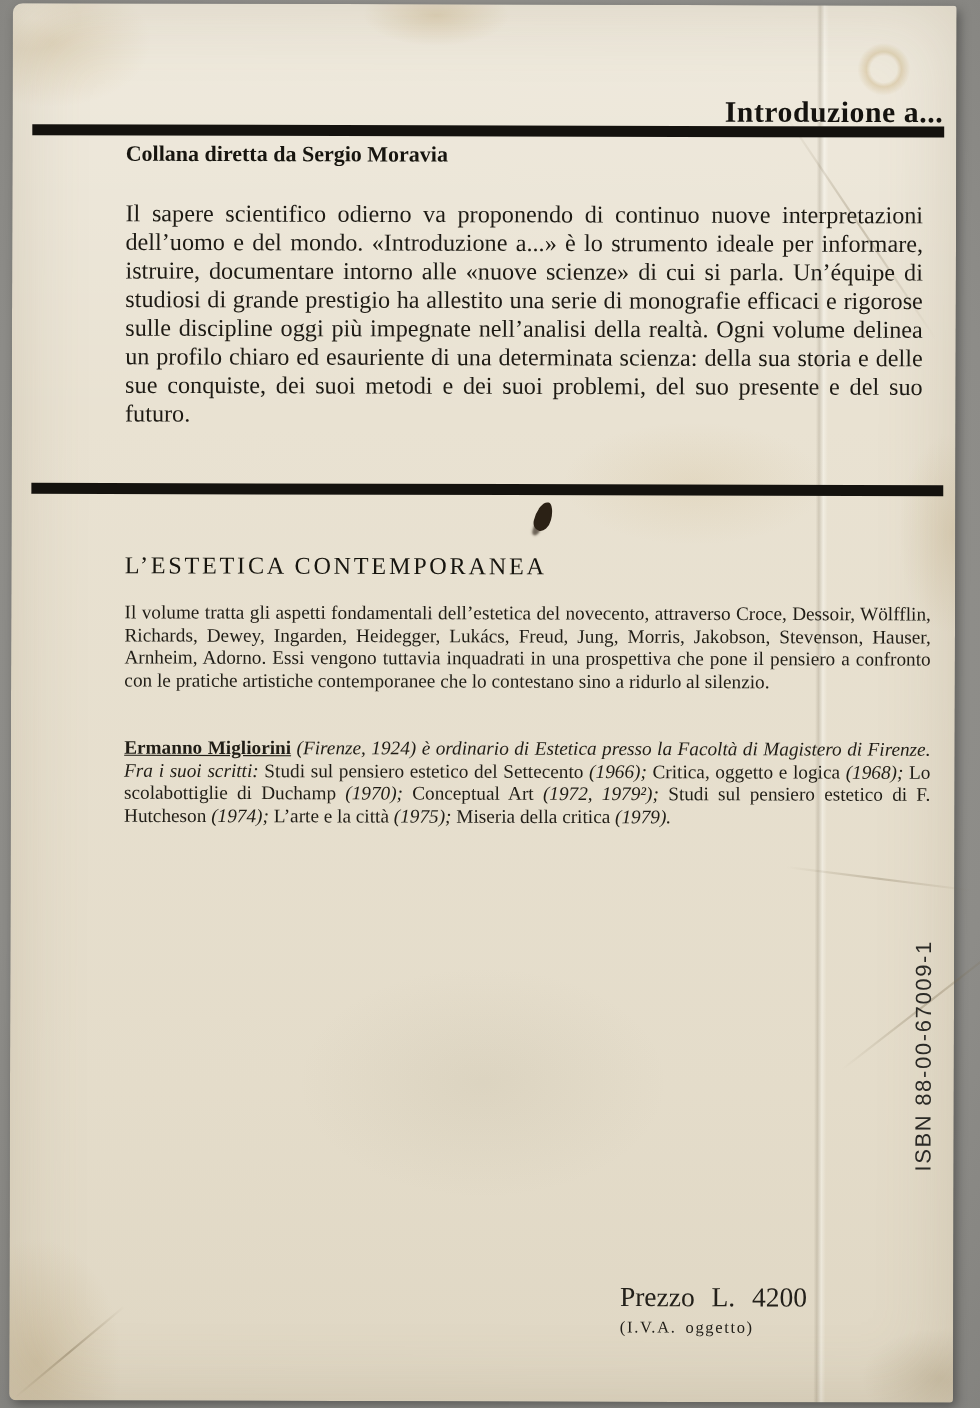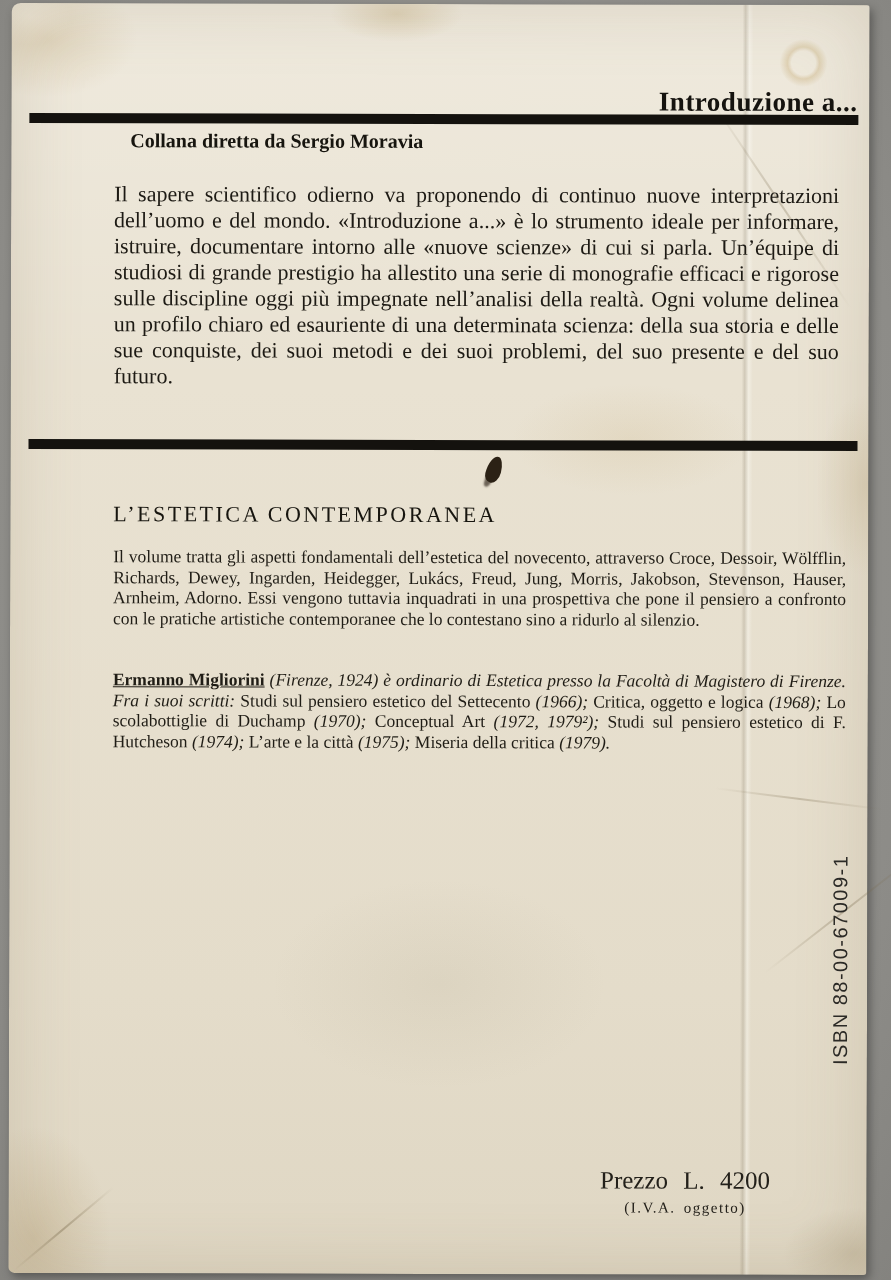--- a/index.html
+++ b/index.html
@@ -70,21 +70,20 @@
     background: #14120e;
   }
   .rule-top { top: 110px; }
   .rule-bottom { top: 436px; }
 
   .editor {
     position: absolute;
     left: 103px; top: 126px;
     font-size: 20px; font-weight: bold;
     color: #17150f;
-    margin-left: 16px;
   }
 
   .blurb {
     position: absolute;
     left: 103px; top: 178px;
     width: 725px;
     margin: 0;
     font-size: 22px;
     line-height: 26px;
     text-align: justify;
@@ -144,23 +143,23 @@
     font-family: "Liberation Sans", "DejaVu Sans", sans-serif;
     font-size: 20px;
     font-weight: 500;
     letter-spacing: 1.5px;
     white-space: nowrap;
     color: #2b2a26;
   }
 
   .price-block {
     position: absolute;
-    left: 579px; top: 1162px;
+    left: 555px; top: 1162px;
     width: 195px;
-    text-align: center;
+    text-align: left;
     color: #23201a;
   }
   .price {
     font-size: 25px;
     word-spacing: 9px;
   }
   .price-note {
     margin-top: 5px;
     font-size: 15px;
     letter-spacing: 1.5px;

